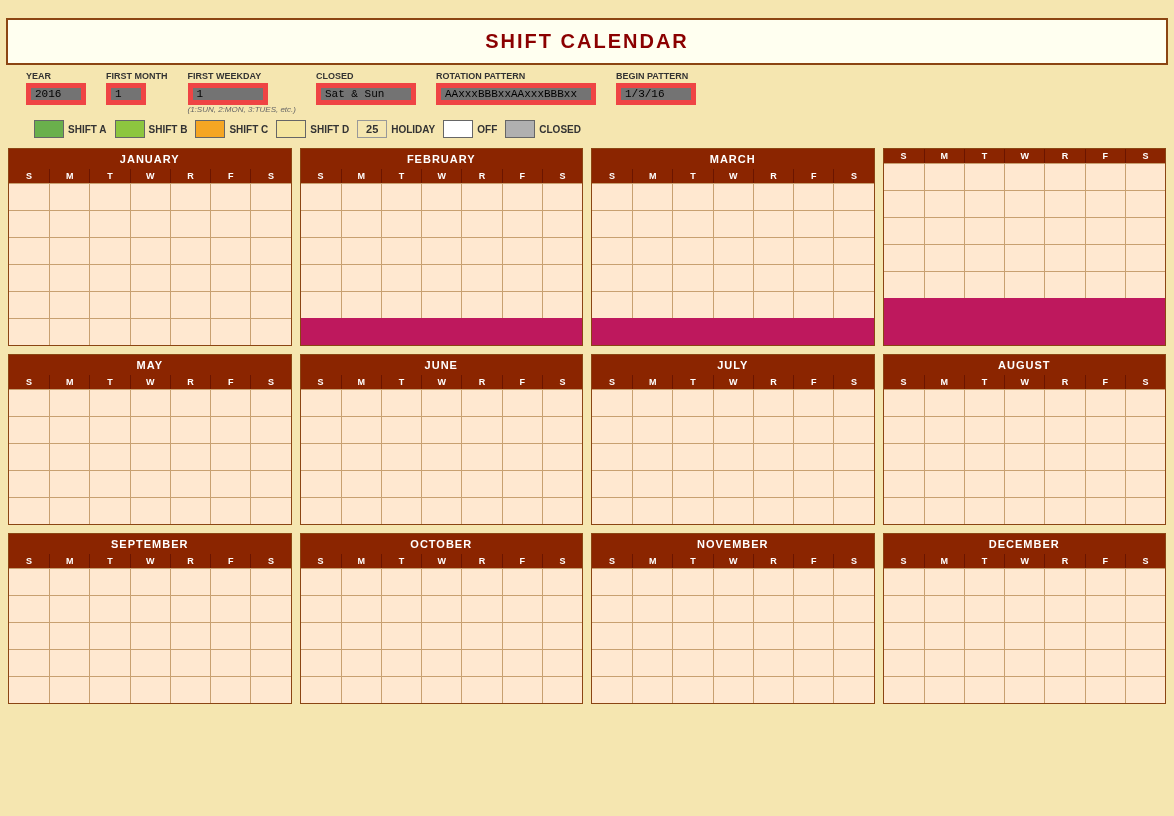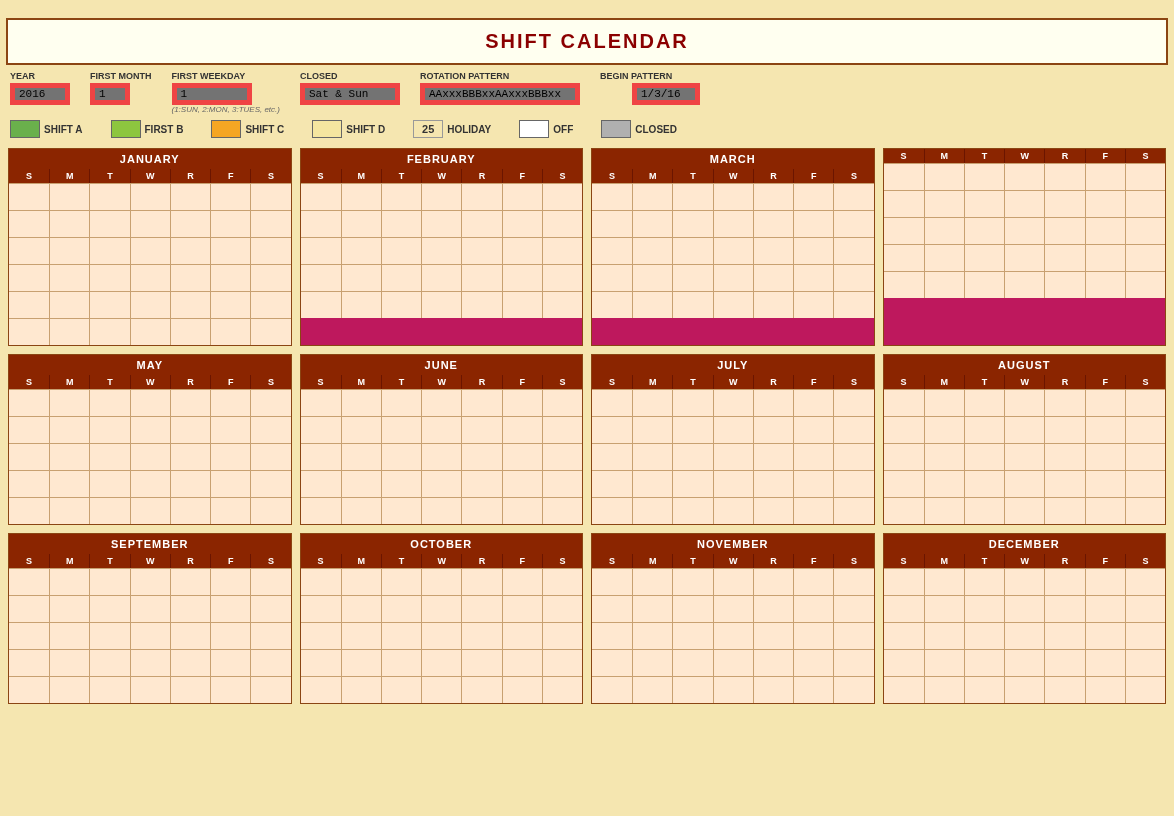--- a/index.html
+++ b/index.html
@@ -24,21 +24,21 @@
       color: #8B0000;
       font-size: 20px;
       font-weight: bold;
       letter-spacing: 2px;
     }
 
     
     .controls {
       display: flex;
       align-items: flex-start;
-      padding: 6px 10px 2px 10px;
+      padding: 6px 10px 2px 26px;
       gap: 20px;
     }
     .control-group {
       display: flex;
       flex-direction: column;
     }
     .control-group label {
       font-size: 9px;
       font-weight: bold;
       color: #333;
@@ -55,35 +55,36 @@
     .control-group .hint {
       font-size: 8px;
       color: #666;
       font-style: italic;
     }
     .control-group.year input { width: 60px; }
     .control-group.firstmonth input { width: 40px; }
     .control-group.firstweekday input { width: 80px; }
     .control-group.closed input { width: 100px; }
     .control-group.rotation input { width: 160px; }
-    .control-group.begin input { width: 68px; margin-left: 32px; }
+    .control-group.begin input { width: 80px; }
 
     
     .key-section {
       padding: 4px 10px;
     }
     .key-label {
       font-size: 9px;
       font-weight: bold;
       margin-bottom: 4px;
     }
     .key-items {
       display: flex;
       align-items: flex-end;
-      gap: 28px;
+      gap: 8px;
+      margin-left: 24px;
     }
     .key-item {
       display: flex;
       align-items: center;
       gap: 4px;
     }
     .key-swatch {
       width: 30px;
       height: 18px;
       border: 1px solid #666;
@@ -205,21 +206,21 @@
 </div>
 
 <div class="key-section">
   <div class="key-items">
     <div class="key-item">
       <div class="key-swatch shift-a"></div>
       <span>SHIFT A</span>
     </div>
     <div class="key-item">
       <div class="key-swatch shift-b"></div>
-      <span>FIRST B</span>
+      <span>SHIFT B</span>
     </div>
     <div class="key-item">
       <div class="key-swatch shift-c"></div>
       <span>SHIFT C</span>
     </div>
     <div class="key-item">
       <div class="key-swatch shift-d"></div>
       <span>SHIFT D</span>
     </div>
     <div class="key-item">

